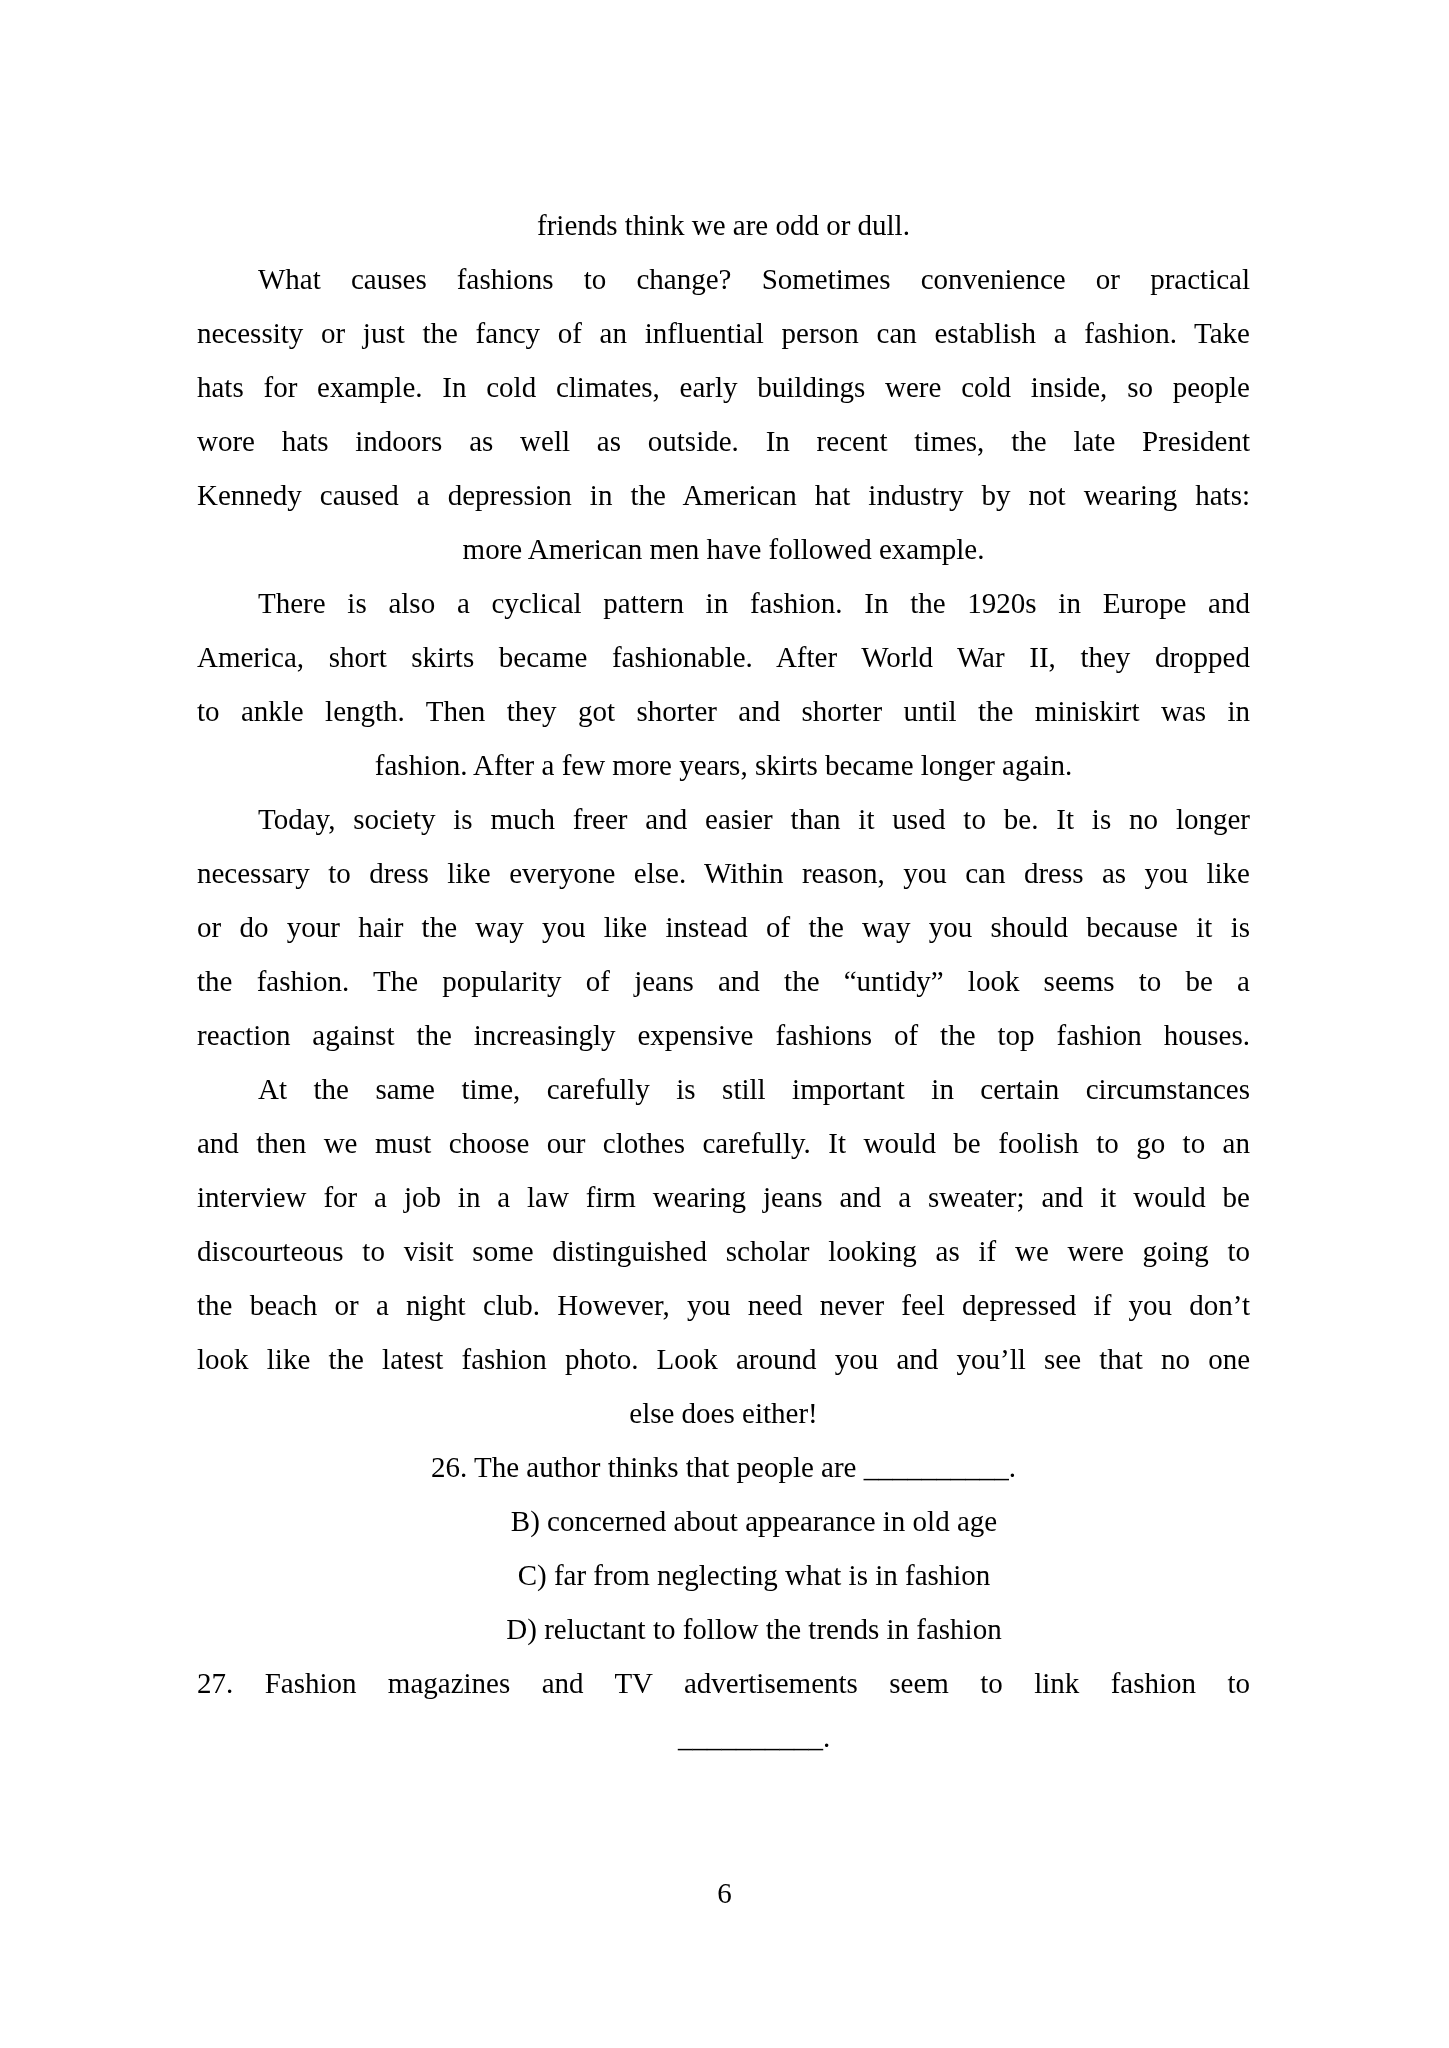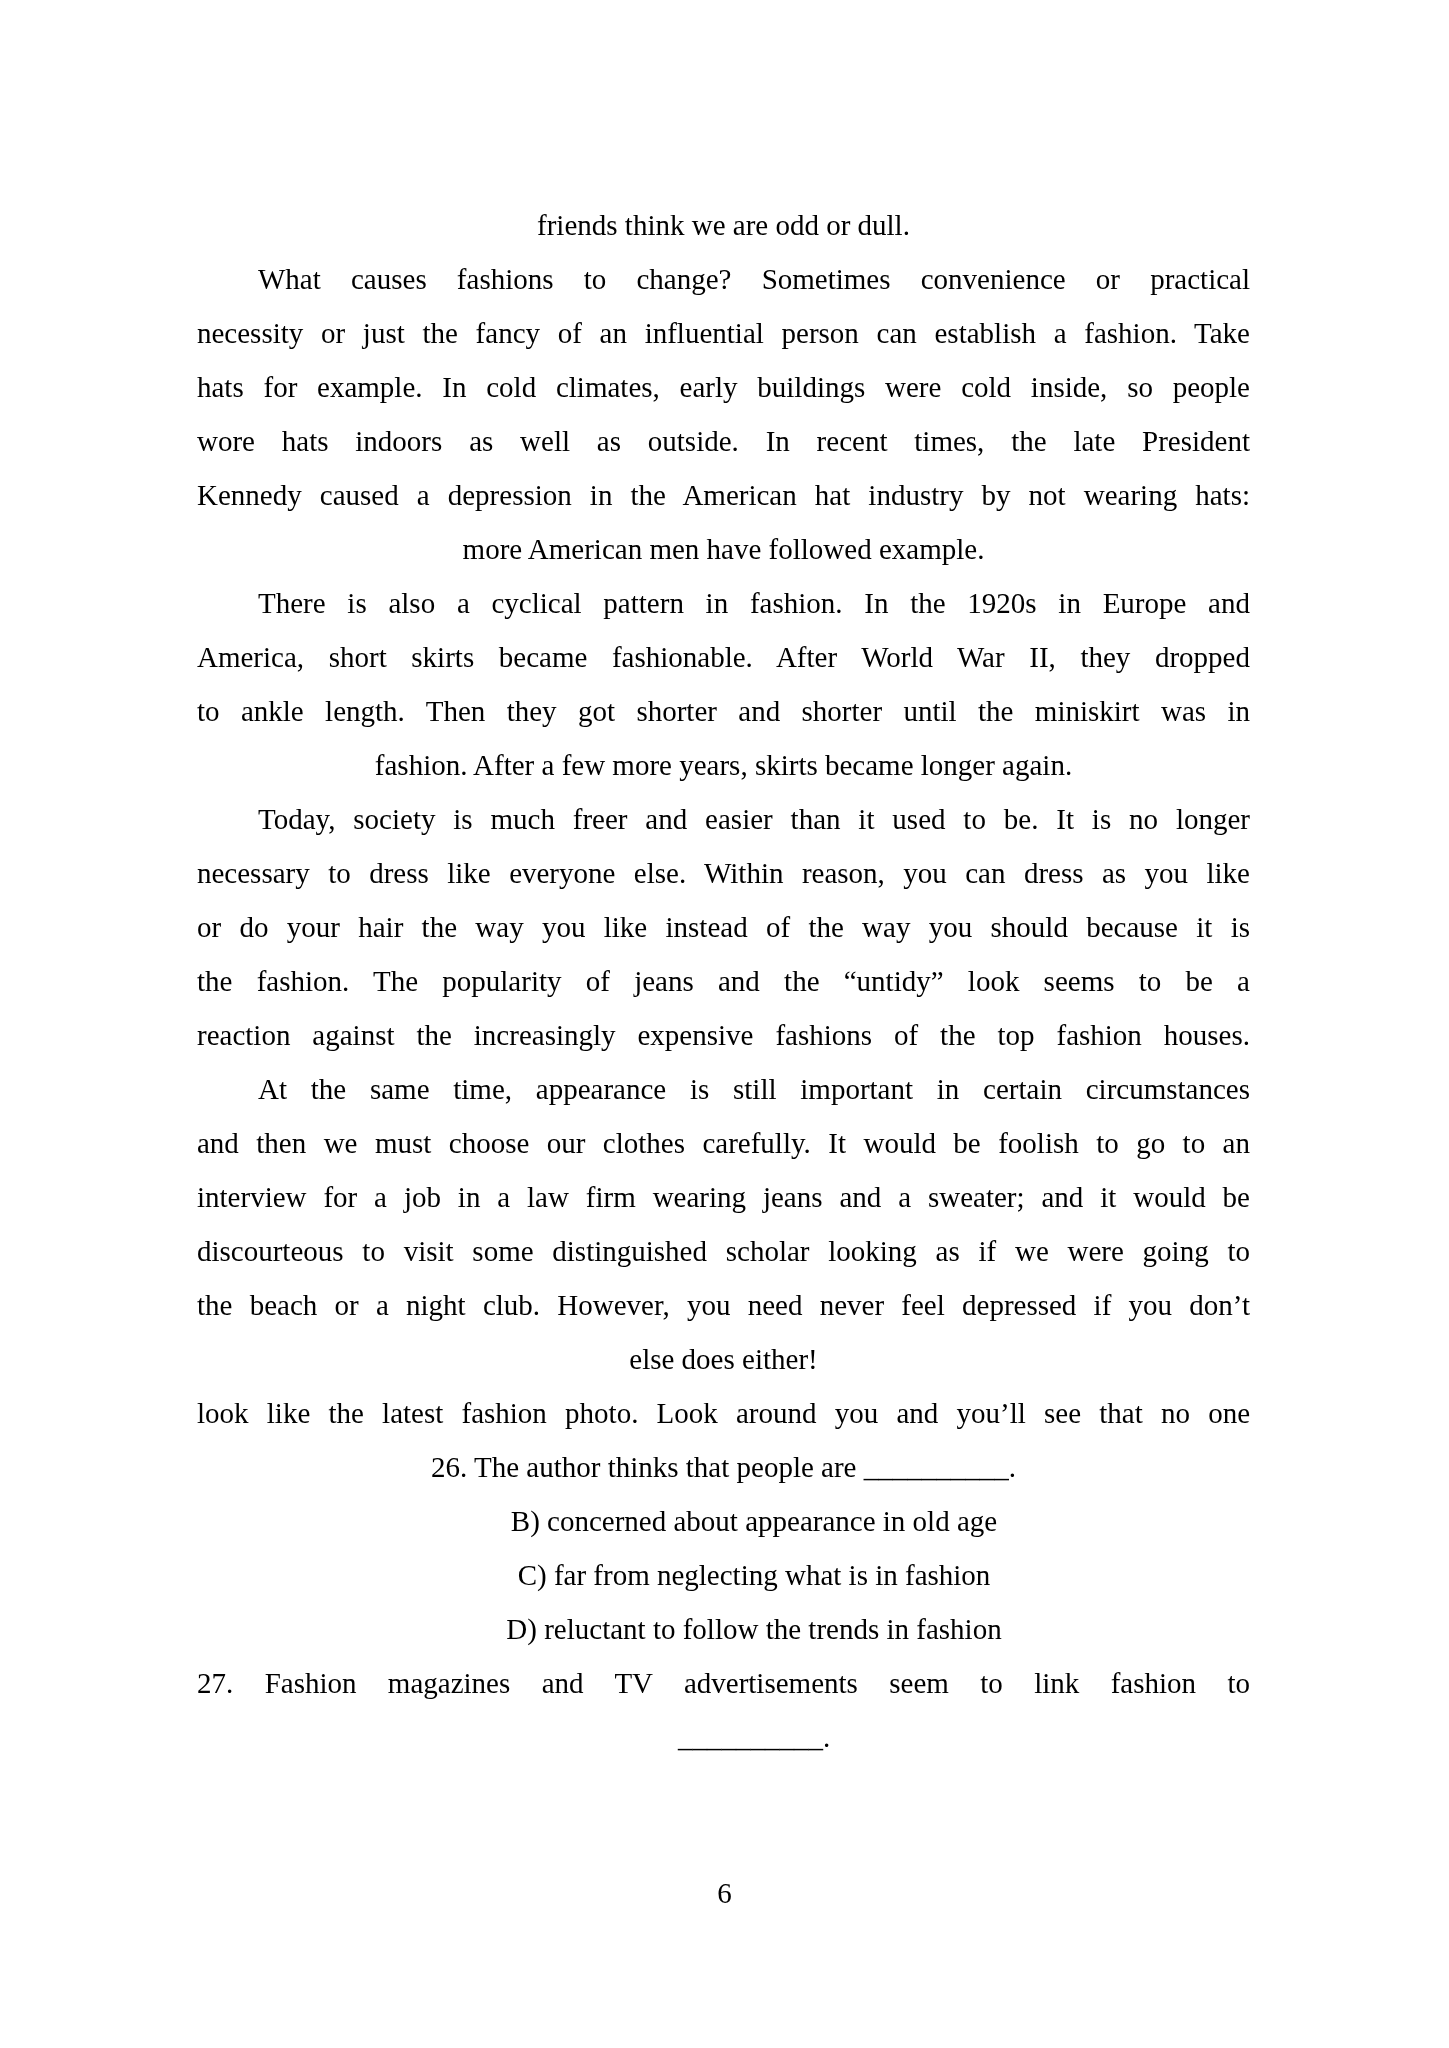--- a/index.html
+++ b/index.html
@@ -62,27 +62,27 @@
     <div class="ln j">America, short skirts became fashionable. After World War II, they dropped</div>
     <div class="ln j">to ankle length. Then they got shorter and shorter until the miniskirt was in</div>
     <div class="ln left">fashion. After a few more years, skirts became longer again.</div>
 
     <div class="ln j indent">Today, society is much freer and easier than it used to be. It is no longer</div>
     <div class="ln j">necessary to dress like everyone else. Within reason, you can dress as you like</div>
     <div class="ln j">or do your hair the way you like instead of the way you should because it is</div>
     <div class="ln j">the fashion. The popularity of jeans and the “untidy” look seems to be a</div>
     <div class="ln j">reaction against the increasingly expensive fashions of the top fashion houses.</div>
 
-    <div class="ln j indent">At the same time, appearance is still important in certain circumstances</div>
+    <div class="ln j indent">At the same time, carefully is still important in certain circumstances</div>
     <div class="ln j">and then we must choose our clothes carefully. It would be foolish to go to an</div>
     <div class="ln j">interview for a job in a law firm wearing jeans and a sweater; and it would be</div>
     <div class="ln j">discourteous to visit some distinguished scholar looking as if we were going to</div>
     <div class="ln j">the beach or a night club. However, you need never feel depressed if you don’t</div>
+    <div class="ln j">look like the latest fashion photo. Look around you and you’ll see that no one</div>
     <div class="ln left">else does either!</div>
-    <div class="ln j">look like the latest fashion photo. Look around you and you’ll see that no one</div>
 
     <div class="ln left">26. The author thinks that people are __________.</div>
     <div class="ln left indent">B) concerned about appearance in old age</div>
     <div class="ln left indent">C) far from neglecting what is in fashion</div>
     <div class="ln left indent">D) reluctant to follow the trends in fashion</div>
 
     <div class="ln j">27. Fashion magazines and TV advertisements seem to link fashion to</div>
     <div class="ln left indent">__________.</div>
 
   </div>

